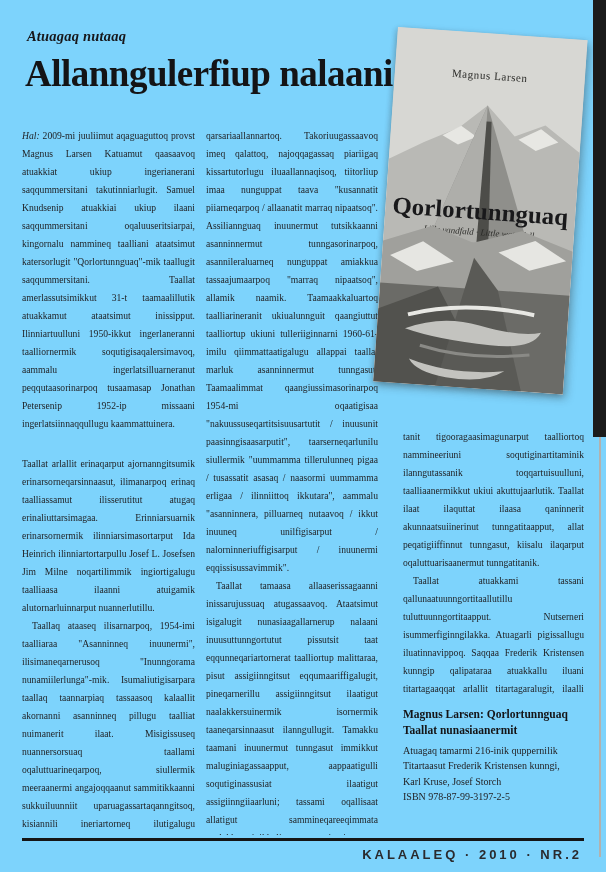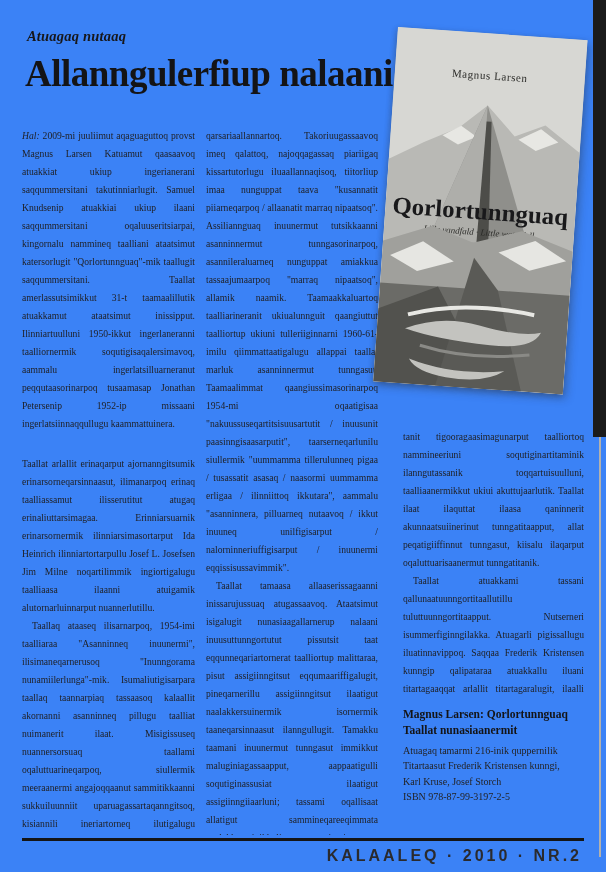--- a/index.html
+++ b/index.html
@@ -1,19 +1,19 @@
 <!DOCTYPE html>
 <html><head>
 <meta charset="utf-8">
 <style>
   html,body{margin:0;padding:0;background:#d9d7d3;}
   .page{
     position:relative;
     width:606px;height:872px;
-    background:#3b82f6;
+    background:#7dd3fc;
     overflow:hidden;
     font-family:"Liberation Serif", serif;
     color:#1f1f22;
   }
   
   .kicker{
     position:absolute;left:27px;top:28px;
     font-size:14.5px;font-weight:bold;font-style:italic;
     letter-spacing:.2px;color:#17171a;
   }
@@ -53,21 +53,21 @@
   .cv-sub{font-family:"Liberation Serif",serif;font-size:9px;font-style:italic;fill:#2b2b28;}
   
   .edge-bar{position:absolute;right:0;top:0;width:13px;height:437px;background:#1b1b1b;}
   .edge-line{position:absolute;right:5px;top:437px;width:2px;height:420px;background:#b3b1ad;}
   
   .footer-rule{position:absolute;left:22px;top:838px;width:562px;height:3px;background:#151515;}
   .page-number{position:absolute;left:22px;top:892px;font-size:20px;color:#1b1b1e;text-align:center;}
   .journal{
     position:absolute;right:24px;top:847px;
     font-family:"Liberation Sans",sans-serif;
-    font-size:16px;font-weight:700;letter-spacing:3px;color:#2a2a2d;
+    font-size:13px;font-weight:700;letter-spacing:3px;color:#2a2a2d;
   }
 </style>
 </head>
 <body>
 
 <div class="page">
 
   <div class="kicker">Atuagaq nutaaq</div>
   <h1 class="title">Allanngulerfiup nalaani</h1>
 

